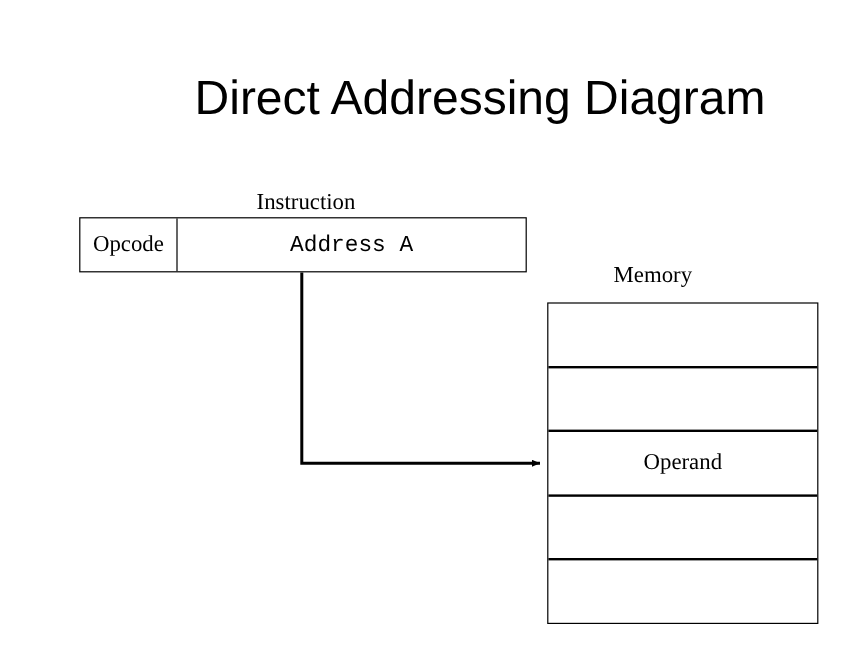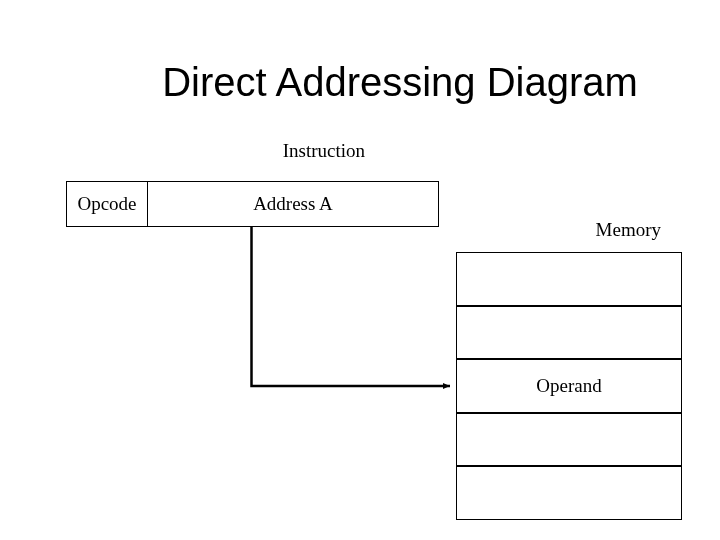--- a/index.html
+++ b/index.html
@@ -40,29 +40,27 @@
     position: absolute;
     font-family: "Liberation Serif", "DejaVu Serif", serif;
     font-size: 19px;
     line-height: 22px;
     color: #000000;
     text-align: center;
     white-space: nowrap;
   }
   .caption-instruction {
     left: 145px;
-    top: 140px;
+    top: 158px;
     width: 220px;
-    text-align: right;
   }
   .caption-memory {
-    left: 461px;
+    left: 444px;
     top: 219px;
     width: 200px;
-    text-align: right;
   }
 
   
   .instruction-box {
     position: absolute;
     left: 66px;
     top: 181px;
     width: 373px;
     height: 46px;
     box-sizing: border-box;
@@ -83,20 +81,21 @@
     white-space: nowrap;
     overflow: hidden;
   }
   .instr-cell-opcode {
     width: 81px;
     flex: 0 0 81px;
     border-right: 1px solid #000000;
   }
   .instr-cell-address {
     flex: 1 1 auto;
+    font-family: Liberation Mono, monospace;
   }
 
   
   .connector {
     position: absolute;
     left: 0;
     top: 0;
     width: 720px;
     height: 540px;
     pointer-events: none;

